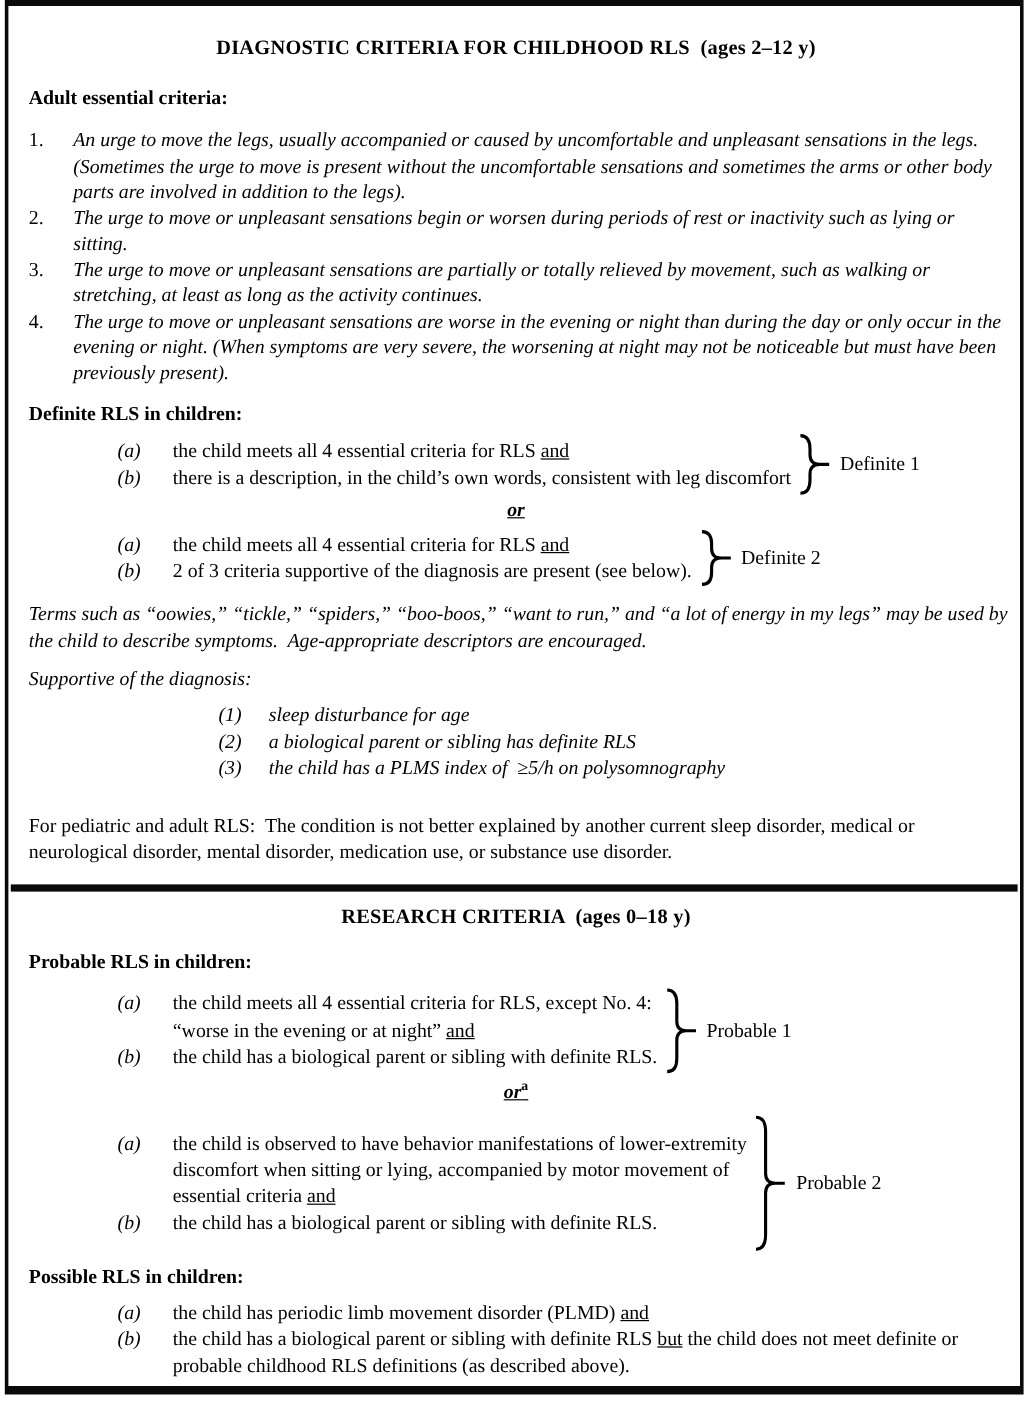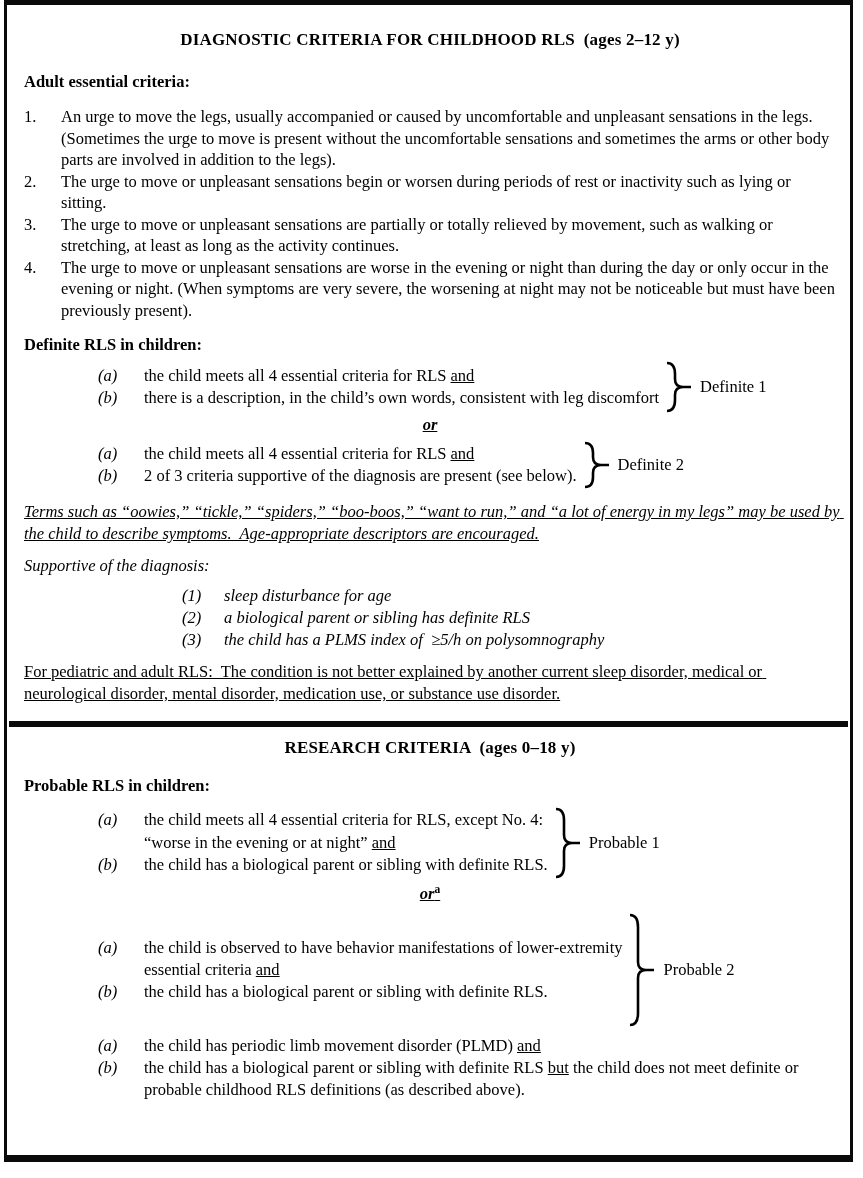--- a/index.html
+++ b/index.html
@@ -15,32 +15,32 @@
   .i{font-style:italic;}
   .u{text-decoration:underline;text-align:right;}
   .center{text-align:center;}
   .pre{white-space:pre-wrap;}
   .title{font-weight:bold;font-size:17px;letter-spacing:.2px;}
   .hdr{font-weight:bold;margin-top:20px;}
   
   .numlist{margin-top:13px;line-height:21.5px;}
   .numrow{display:flex;}
   .numcol{flex:none;width:37px;}
-  .numtext{width:784px;}
+  .numtext{width:784px;font-style:italic;}
   
   .grp{display:flex;align-items:center;margin-left:74px;}
   .glist{line-height:22.5px;}
   .grow{display:flex;white-space:nowrap;}
   .glabel{flex:none;width:46px;font-style:italic;}
   .brace{flex:none;margin-left:5px;}
   .bracelabel{flex:none;margin-left:7px;white-space:nowrap;}
   .orline{margin-top:1px;}
   .orword{font-style:italic;font-weight:bold;}
   sup{font-size:11.5px;font-weight:bold;vertical-align:super;line-height:0;}
-  .note{margin-top:12px;width:824px;text-decoration:underline;}
+  .note{margin-top:12px;width:824px;}
   .supplist{margin-top:8px;}
   .supprow{display:flex;font-style:italic;}
   .suppnum{flex:none;margin-left:158px;width:42px;}
   .divider{height:6px;background:#0a0a0a;margin:16px -12px 0 -15px;}
   
   .plist{margin-top:8px;margin-left:74px;}
   .prow{display:flex;}
   .ptext{width:706px;}
 </style>
 </head>
@@ -121,21 +121,21 @@
     <div class="supprow">
       <span class="suppnum">(2)</span>
       <span>a biological parent or sibling has definite RLS</span>
     </div>
     <div class="supprow">
       <span class="suppnum">(3)</span>
       <span>the child has a PLMS index of &nbsp;≥5/h on polysomnography</span>
     </div>
   </div>
 
-  <div class="note pre" style="margin-top:10px;">For pediatric and adult RLS:  The condition is not better explained by another current sleep disorder, medical or neurological disorder, mental disorder, medication use, or substance use disorder.</div>
+  <div class="note pre" style="margin-top:26px;">For pediatric and adult RLS:  The condition is not better explained by another current sleep disorder, medical or neurological disorder, mental disorder, medication use, or substance use disorder.</div>
 
   <div class="divider"></div>
 
   <div class="title center pre" style="margin-top:10px;">RESEARCH CRITERIA  (ages 0–18 y)</div>
 
   <div class="hdr" style="margin-top:16px;">Probable RLS in children:</div>
 
   <div class="grp" style="margin-top:10px;">
     <div class="glist">
       <div class="grow">
@@ -160,37 +160,42 @@
   <div class="center orline" style="margin-top:4px;"><span class="u"><span class="orword">or</span><sup>a</sup></span></div>
 
   <div class="grp" style="margin-top:8px;">
     <div class="glist" style="line-height:22px;">
       <div class="grow">
         <span class="glabel">(a)</span>
         <span>the child is observed to have behavior manifestations of lower-extremity</span>
       </div>
       <div class="grow">
         <span class="glabel"></span>
+        <span>discomfort when sitting or lying, accompanied by motor movement of</span>
+      </div>
+      <div class="grow">
+        <span class="glabel"></span>
       </div>
       <div class="grow">
         <span class="glabel"></span>
         <span><span>essential criteria </span><span class="u">and</span></span>
       </div>
       <div class="grow">
         <span class="glabel">(b)</span>
         <span>the child has a biological parent or sibling with definite RLS.</span>
       </div>
     </div>
     <svg class="brace" width="29" height="114" viewBox="0 0 29 114">
       <path d="M3,2 Q11,2 11,14 L11,49 Q11,57 19,57 Q11,57 11,65 L11,100 Q11,112 3,112 M19,57 L27,57" stroke="#000" stroke-width="2.6" fill="none"></path>
     </svg>
     <span class="bracelabel">Probable 2</span>
   </div>
 
 
+  <div class="hdr" style="margin-top:10px;">Possible RLS in children:</div>
 
   <div class="plist">
     <div class="prow">
       <span class="glabel">(a)</span>
       <span class="ptext"><span>the child has periodic limb movement disorder (PLMD) </span><span class="u">and</span></span>
     </div>
     <div class="prow">
       <span class="glabel">(b)</span>
       <span class="ptext"><span>the child has a biological parent or sibling with definite RLS </span><span class="u">but</span><span> the child does not meet definite or probable childhood RLS definitions (as described above).</span></span>
     </div>

